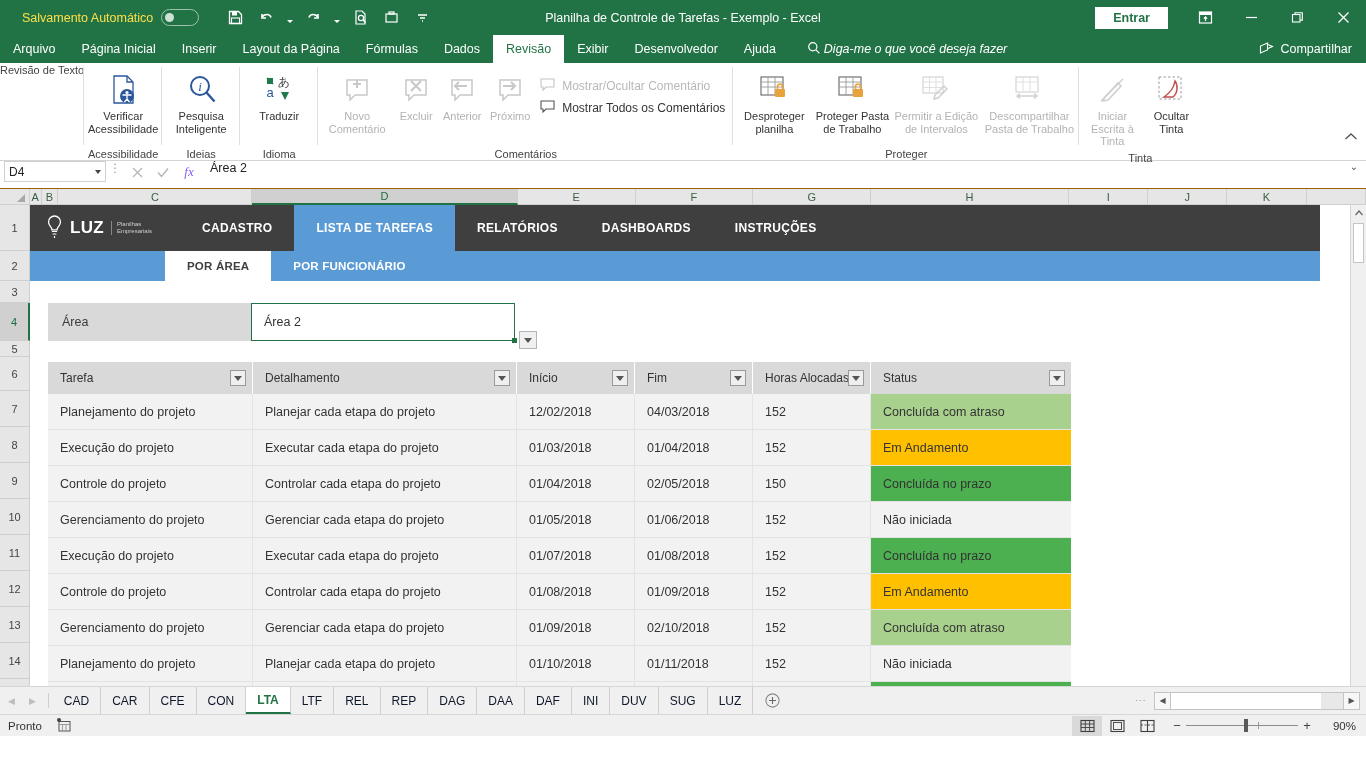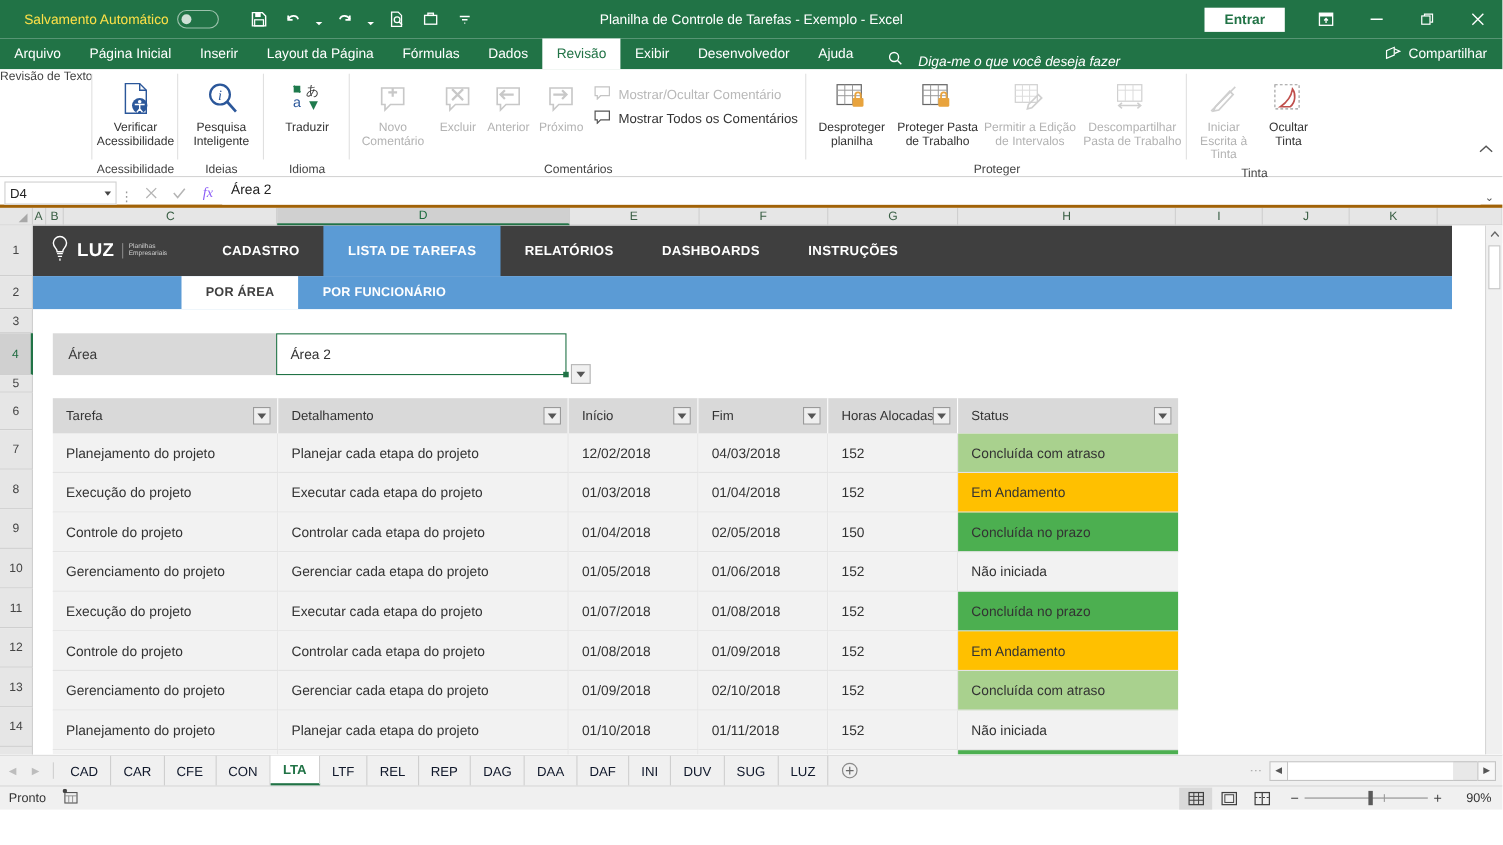--- a/index.html
+++ b/index.html
@@ -48,21 +48,21 @@
   .ribbon-tabs {
     height: 28px; background:#217346; display:flex; align-items:stretch;
     position: relative;
   }
   .rtab {
     display:flex; align-items:center; padding: 0 13px;
     font-size: 12.5px; color:#fff; white-space:nowrap;
   }
   .rtab.active { background:#fff; color:#217346; }
   .tellme {
-    display:flex; align-items:flex-end; gap:14px; padding-left: 18px;
+    display:flex; align-items:center; gap:3px; padding-left: 18px;
     font-size:12.5px; color:#fff; font-style:italic;
   }
   .share {
     margin-left:auto; display:flex; align-items:center; gap:6px;
     font-size:12.5px; color:#fff; padding-right:14px;
   }
 
   
   .ribbon {
     height: 98px; background:#fff; border-bottom:1px solid #d4d4d4;
@@ -82,22 +82,22 @@
     padding: 3px 2px; text-align:center;
   }
   .rbtn .ico { height:40px; display:flex; align-items:center; justify-content:center; }
   .rbtn .lbl { font-size:11px; line-height:12.5px; color:#333; }
   .rbtn.dim .lbl { color:#b3b3b3; }
   .rcheck { display:flex; align-items:center; gap:7px; padding:3px 6px; font-size:12px; color:#333; }
   .rcheck.dim { color:#b8b8b8; }
 
   
   .fbar {
-    height: 28px; background:#fff; display:flex; align-items:flex-end;
-    border-bottom:3px solid #a16207; padding: 0 4px;
+    height: 28px; background:#fff; display:flex; align-items:flex-start;
+    border-bottom:1px solid #a16207; padding: 0 4px;
   }
   .namebox {
     width: 102px; height:21px; border:1px solid #d0d0d0; background:#fff;
     display:flex; align-items:center; padding: 0 4px; font-size:12px; color:#222;
   }
   .namebox .nb-caret { margin-left:auto; border-left:3.5px solid transparent;border-right:3.5px solid transparent;border-top:4px solid #444;}
   .fbar-dots { width:18px; text-align:center; color:#9a9a9a; font-size:12px; letter-spacing:0; }
   .fbar-btns { display:flex; align-items:center; gap:0; }
   .fbar-btn { width:26px; height:22px; display:flex;align-items:center;justify-content:center; color:#b0b0b0; font-size:13px;}
   .fx { font-style:italic; font-family:"Liberation Serif",serif; color:#8b5cf6; font-size:13px;}

